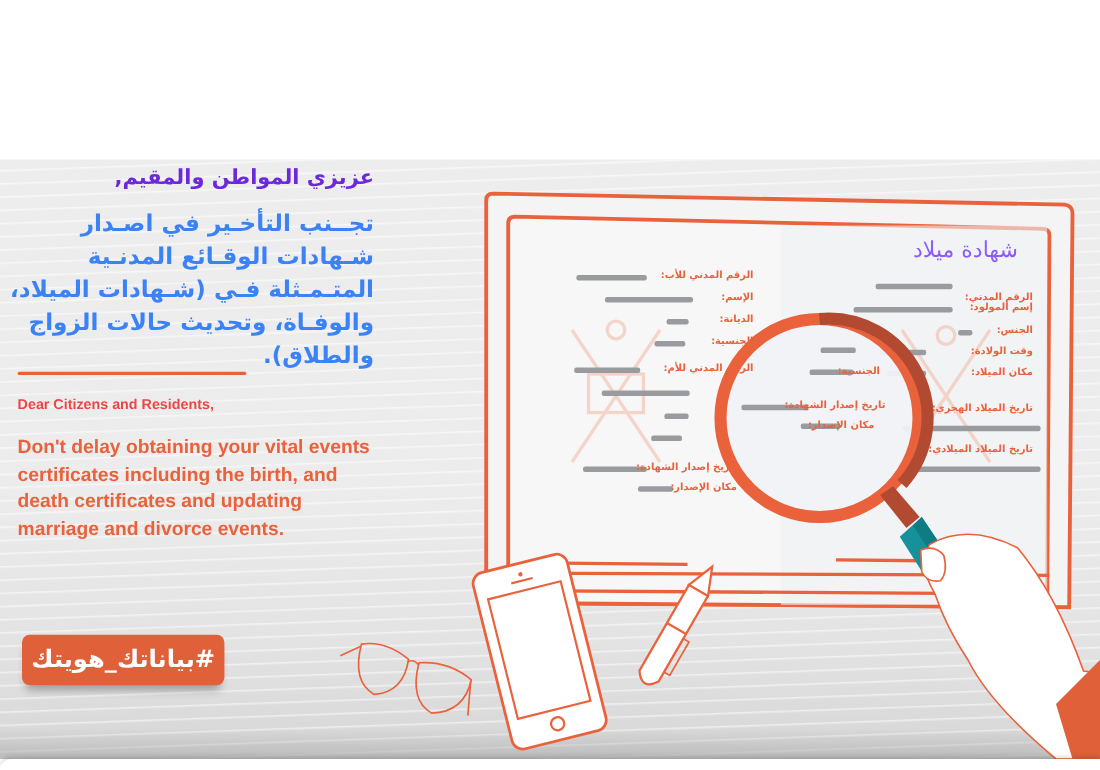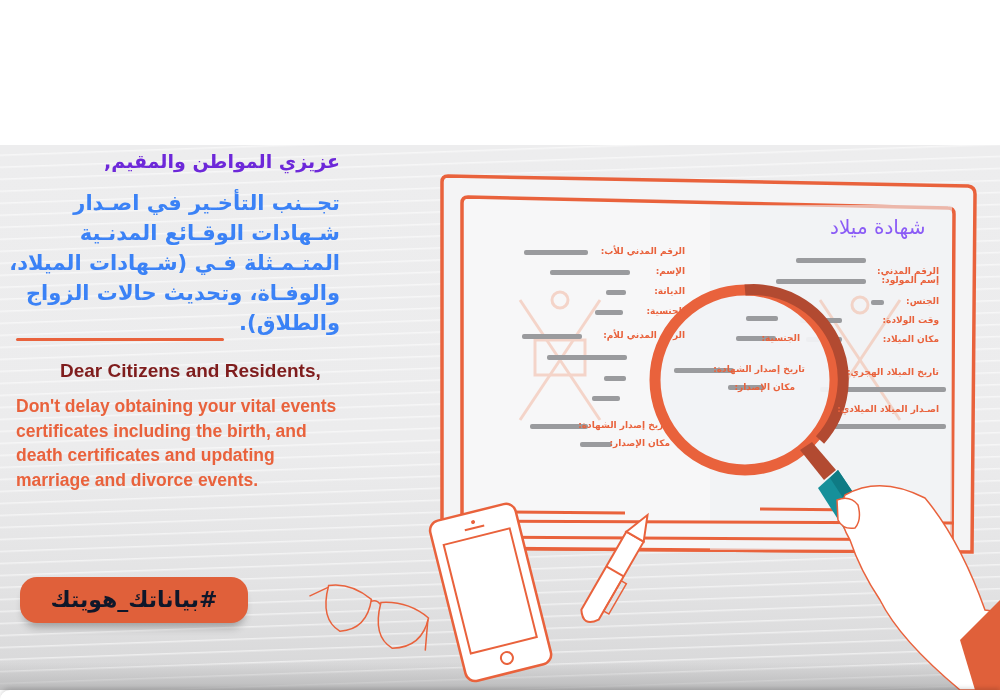--- a/index.html
+++ b/index.html
@@ -29,31 +29,30 @@
     position: absolute; direction: rtl; text-align: right; font-weight: bold;
   }
   .ar-greet { right: 660px; top: 150px; width: 330px; font-size: 19px; color: #6d28d9; }
   .ar-body {
     right: 660px; top: 188px; width: 340px; font-size: 21px; line-height: 30px; color: #3b82f6;
   }
   .divider {
     position: absolute; left: 16px; top: 338px; width: 208px; height: 3px; background: #e9623c; border-radius: 2px;
   }
   .en-greet {
-    position: absolute; left: 16px; top: 360px; font-size: 19px; font-weight: bold; color: #7f1d1d;
+    position: absolute; left: 16px; top: 360px; font-size: 13px; font-weight: bold; color: #ef4444;
     font-family: "Liberation Sans", sans-serif;
-    margin-left: 44px;
   }
   .en-body {
     position: absolute; left: 16px; top: 394px; width: 330px; font-size: 17.5px; line-height: 24.5px;
     font-weight: bold; color: #e9623c; font-family: "Liberation Sans", sans-serif;
   }
   .hashtag {
-    position: absolute; left: 20px; top: 577px; width: 228px; height: 46px;
-    background: #e0603a; border-radius: 17px; color: #0f172a;
+    position: absolute; left: 20px; top: 577px; width: 184px; height: 46px;
+    background: #e0603a; border-radius: 7px; color: #ffffff;
     font-size: 22px; font-weight: bold; direction: rtl; text-align: center; line-height: 46px;
     box-shadow: 0 8px 8px -4px rgba(0,0,0,0.3);
   }
 
   
   .illus { position: absolute; left: 0; top: 0; width: 1000px; height: 700px; }
 
   .field-label {
     position: absolute; direction: rtl; font-size: 9px; color: #e9623c; white-space: nowrap; font-weight: bold;
   }
@@ -174,21 +173,21 @@
 </svg>
 
 <div class="cert-title" style="left:830px; top:215px;">شهادة ميلاد</div>
 
 <div class="field-label" style="right:61px; top:266px;">الرقم المدني:</div>
 <div class="field-label" style="right:61px; top:275px;">إسم المولود:</div>
 <div class="field-label" style="right:61px; top:296px;">الجنس:</div>
 <div class="field-label" style="right:61px; top:315px;">وقت الولادة:</div>
 <div class="field-label" style="right:61px; top:334px;margin-left:37px;">مكان الميلاد:</div>
 <div class="field-label" style="right:61px; top:367px;">تاريخ الميلاد الهجري:</div>
-<div class="field-label" style="right:61px; top:404px;">اصـدار الميلاد الميلادي:</div>
+<div class="field-label" style="right:61px; top:404px;">تاريخ الميلاد الميلادي:</div>
 
 <div class="field-label" style="right:315px; top:246px;">الرقم المدني للأب:</div>
 <div class="field-label" style="right:315px; top:266px;">الإسم:</div>
 <div class="field-label" style="right:315px; top:286px;">الديانة:</div>
 <div class="field-label" style="right:315px; top:306px;">الجنسية:</div>
 <div class="field-label" style="right:315px; top:330px;">الرقم المدني للأم:</div>
 <div class="field-label" style="right:330px; top:420px;">تاريخ إصدار الشهادة:</div>
 <div class="field-label" style="right:330px; top:438px;">مكان الإصدار:</div>
 
 <div class="field-label" style="right:200px; top:333px;">الجنسية:</div>

